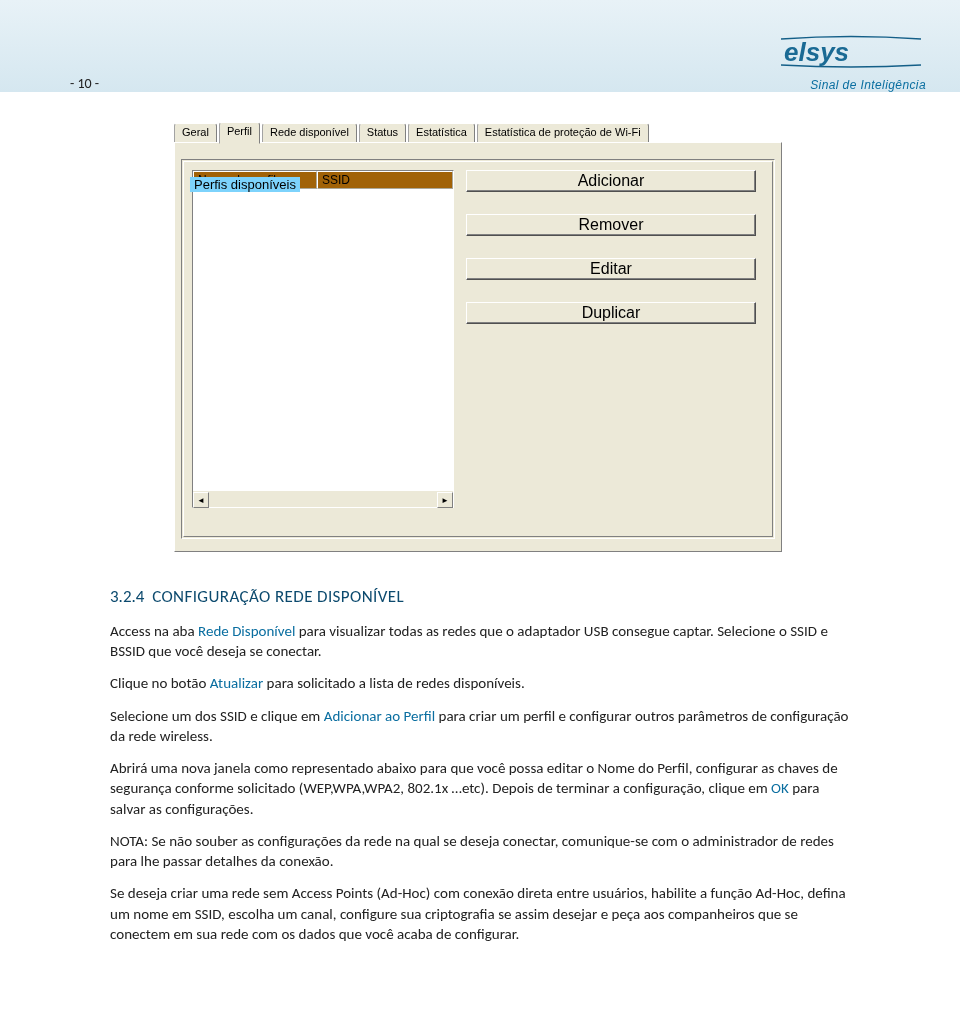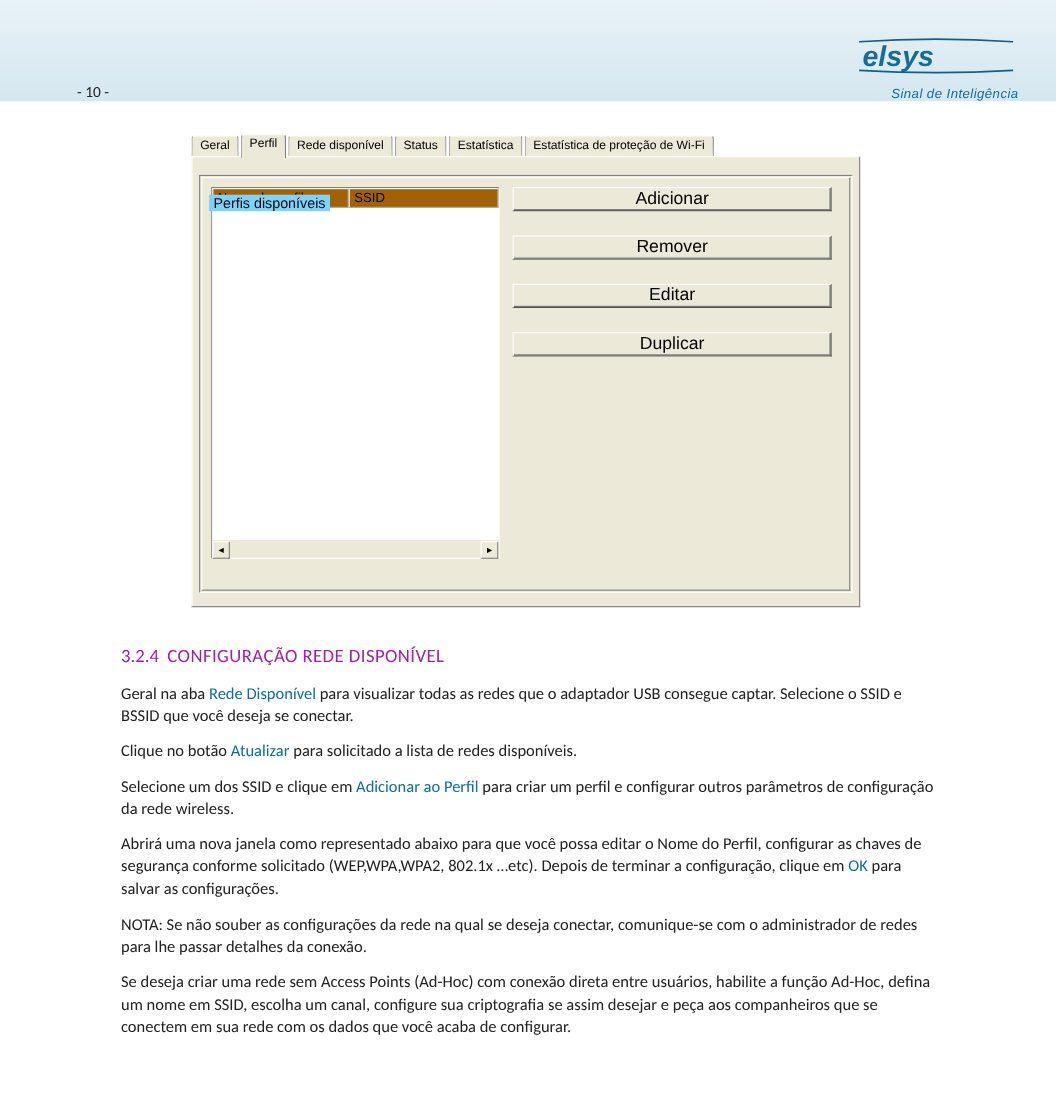--- a/index.html
+++ b/index.html
@@ -209,21 +209,21 @@
   
   .content {
     margin-top: 34px;
     font-size: 15px;
     color: #222;
     line-height: 1.35;
     font-family: Calibri, Arial, sans-serif;
   }
   .sec-heading {
     font-size: 17px;
-    color: #a21caf;
+    color: #0c4a6e;
     margin-bottom: 12px;
     font-family: Calibri, Arial, sans-serif;
   }
   .sec-num {
     font-variant-numeric: tabular-nums;
   }
   .sec-title {
     font-variant: small-caps;
     letter-spacing: 0.4px;
   }
@@ -290,21 +290,21 @@
       </div>
     </div>
 
     <div class="content">
       <div class="sec-heading">
         <span class="sec-num">3.2.4</span>
         &nbsp;<span class="sec-title">CONFIGURAÇÃO REDE DISPONÍVEL</span>
       </div>
 
       <p>
-        <span>Geral na aba </span><span class="link">Rede Disponível</span><span> para visualizar todas as redes que o adaptador USB consegue captar. Selecione o SSID e BSSID que você deseja se conectar.</span>
+        <span>Access na aba </span><span class="link">Rede Disponível</span><span> para visualizar todas as redes que o adaptador USB consegue captar. Selecione o SSID e BSSID que você deseja se conectar.</span>
       </p>
 
       <p>
         <span>Clique no botão </span><span class="link">Atualizar</span><span> para solicitado a lista de redes disponíveis.</span>
       </p>
 
       <p>
         <span>Selecione um dos SSID e clique em </span><span class="link">Adicionar ao Perfil</span><span> para criar um perfil e configurar outros parâmetros de configuração da rede wireless.</span>
       </p>
 

